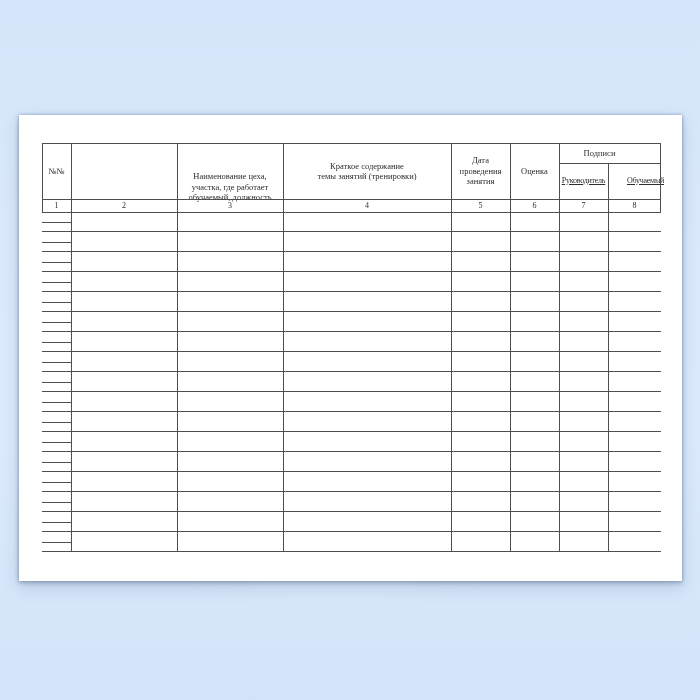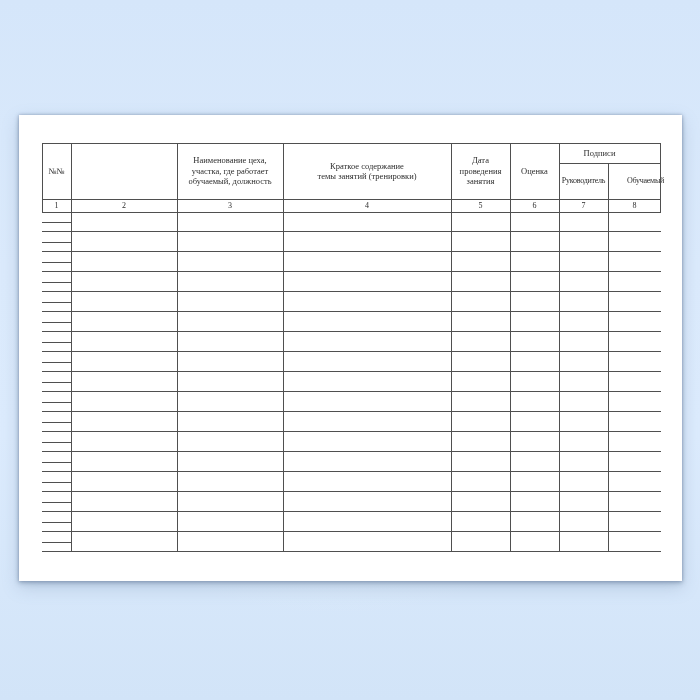--- a/index.html
+++ b/index.html
@@ -21,42 +21,42 @@
   }
   
   .vl{position:absolute;width:1px;background:#4f4f4f;}
   .hl{position:absolute;height:1px;background:#4f4f4f;}
   
   .hcell{
     position:absolute;display:flex;align-items:center;justify-content:center;
     text-align:center;font-size:8.5px;line-height:10.5px;
   }
   .hcell .lbl{white-space:pre-line;padding:0 3px;}
-  .sub{font-size:8px;letter-spacing:-0.25px;}
+  .sub{font-size:8px;letter-spacing:-0.25px;text-decoration:underline;}
   .ncell{
     position:absolute;top:56px;height:13px;display:flex;align-items:center;justify-content:center;
     font-size:8px;
   }
   
   .brow{
     position:absolute;left:0;width:619px;height:20px;box-sizing:border-box;
     border-bottom:1px solid #4f4f4f;background:transparent;
   }
   .c1mid{position:absolute;left:0;width:29px;height:1px;background:#4f4f4f;}
 </style>
 </head>
 <body>
 
 <div class="paper">
   <div class="table">
 
     <div class="hcell" style="left:0;top:0;width:29px;height:56px;">
       <span class="lbl">№№</span>
     </div>
-    <div class="hcell" style="left:135px;top:0;width:106px;height:56px;">
+    <div class="hcell" style="left:135px;top:16px;width:106px;height:56px;">
       <span class="lbl">Наименование цеха,
 участка, где работает
 обучаемый, должность</span>
     </div>
     <div class="hcell" style="left:241px;top:0;width:168px;height:56px;">
       <span class="lbl">Краткое содержание
 темы занятий (тренировки)</span>
     </div>
     <div class="hcell" style="left:468px;top:0;width:49px;height:56px;">
       <span class="lbl">Оценка</span>

